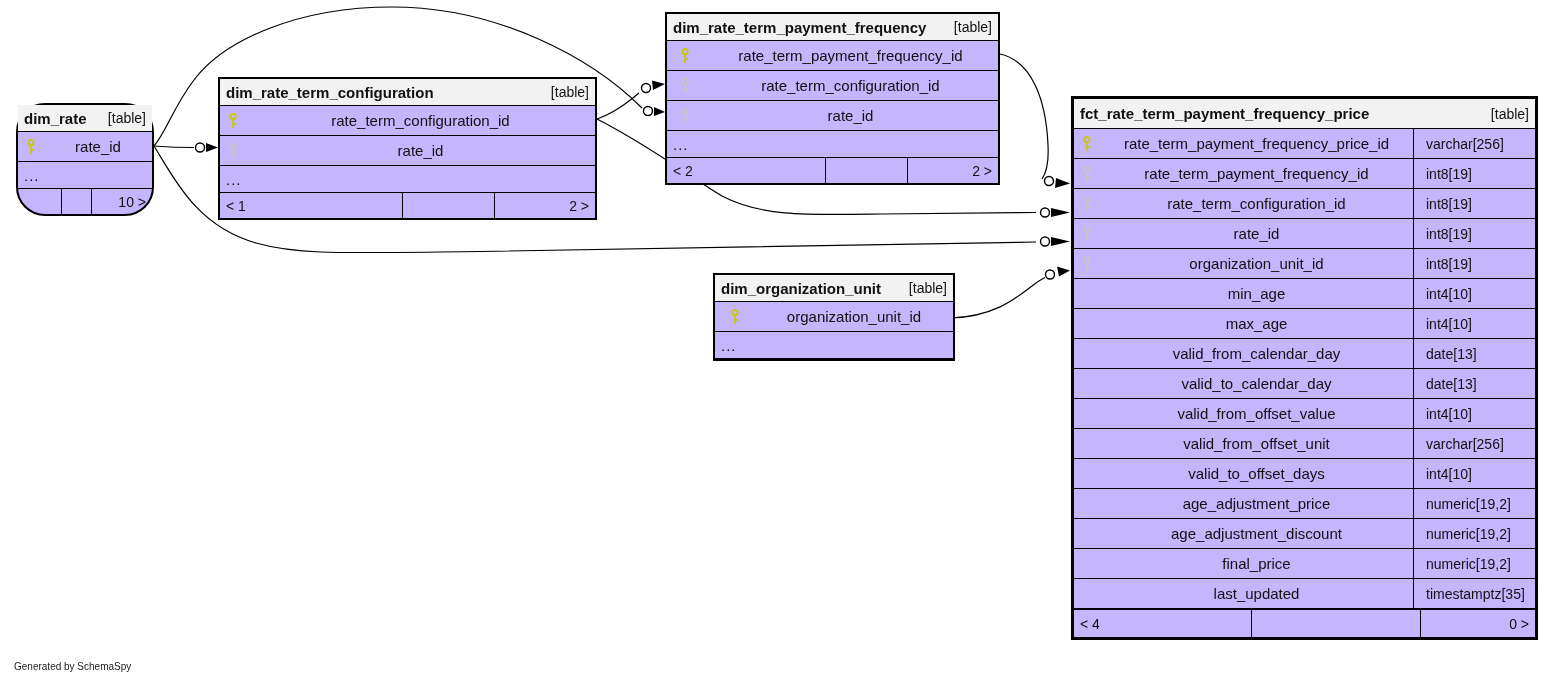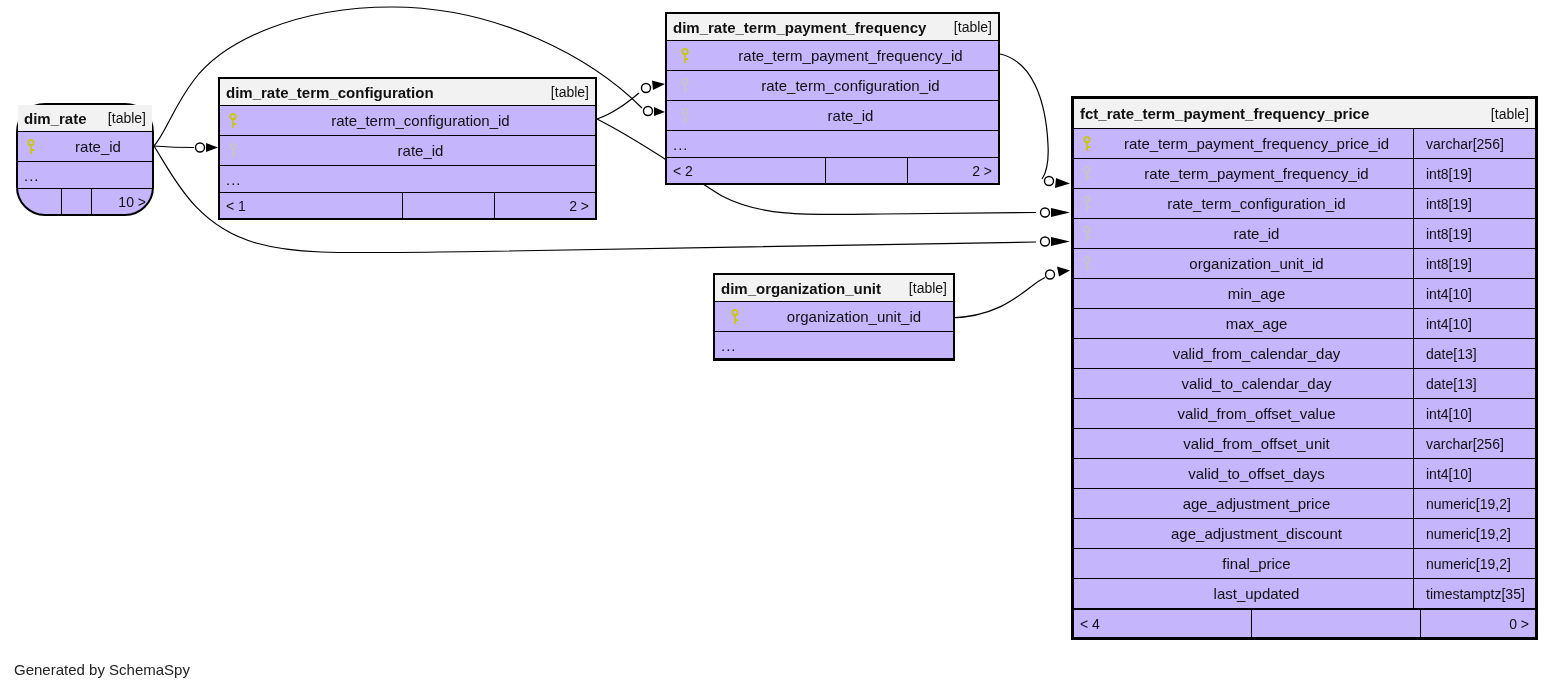--- a/index.html
+++ b/index.html
@@ -41,21 +41,21 @@
     height:26px;display:flex;align-items:center;border-bottom:1px solid #000;
     padding-left:6px;font-size:15px;letter-spacing:1px;
   }
   .foot{display:flex;height:25px;font-size:14px;}
   .tbl.thick .foot{height:27px;}
   .fc{display:flex;align-items:center;box-sizing:border-box;height:100%;}
   .fc.mid,.fc.right{border-left:1px solid #000;}
   .fc.left{padding-left:6px;justify-content:flex-start;}
   .fc.right{flex:1;padding-right:6px;justify-content:flex-end;}
   .note{
-    position:absolute;left:14px;top:661px;font-size:15px;color:#222;z-index:1;
+    position:absolute;left:14px;top:661px;font-size:10px;color:#222;z-index:1;
   }
   .edge-line{fill:none;stroke:#000;stroke-width:1.2;}
   .edge-dot{fill:#fff;stroke:#000;stroke-width:1.4;}
   .edge-arrow{fill:#000;stroke:none;}
 </style>
 </head>
 <body>
 
 <svg class="edges" width="1556" height="690" viewBox="0 0 1556 690">
 

